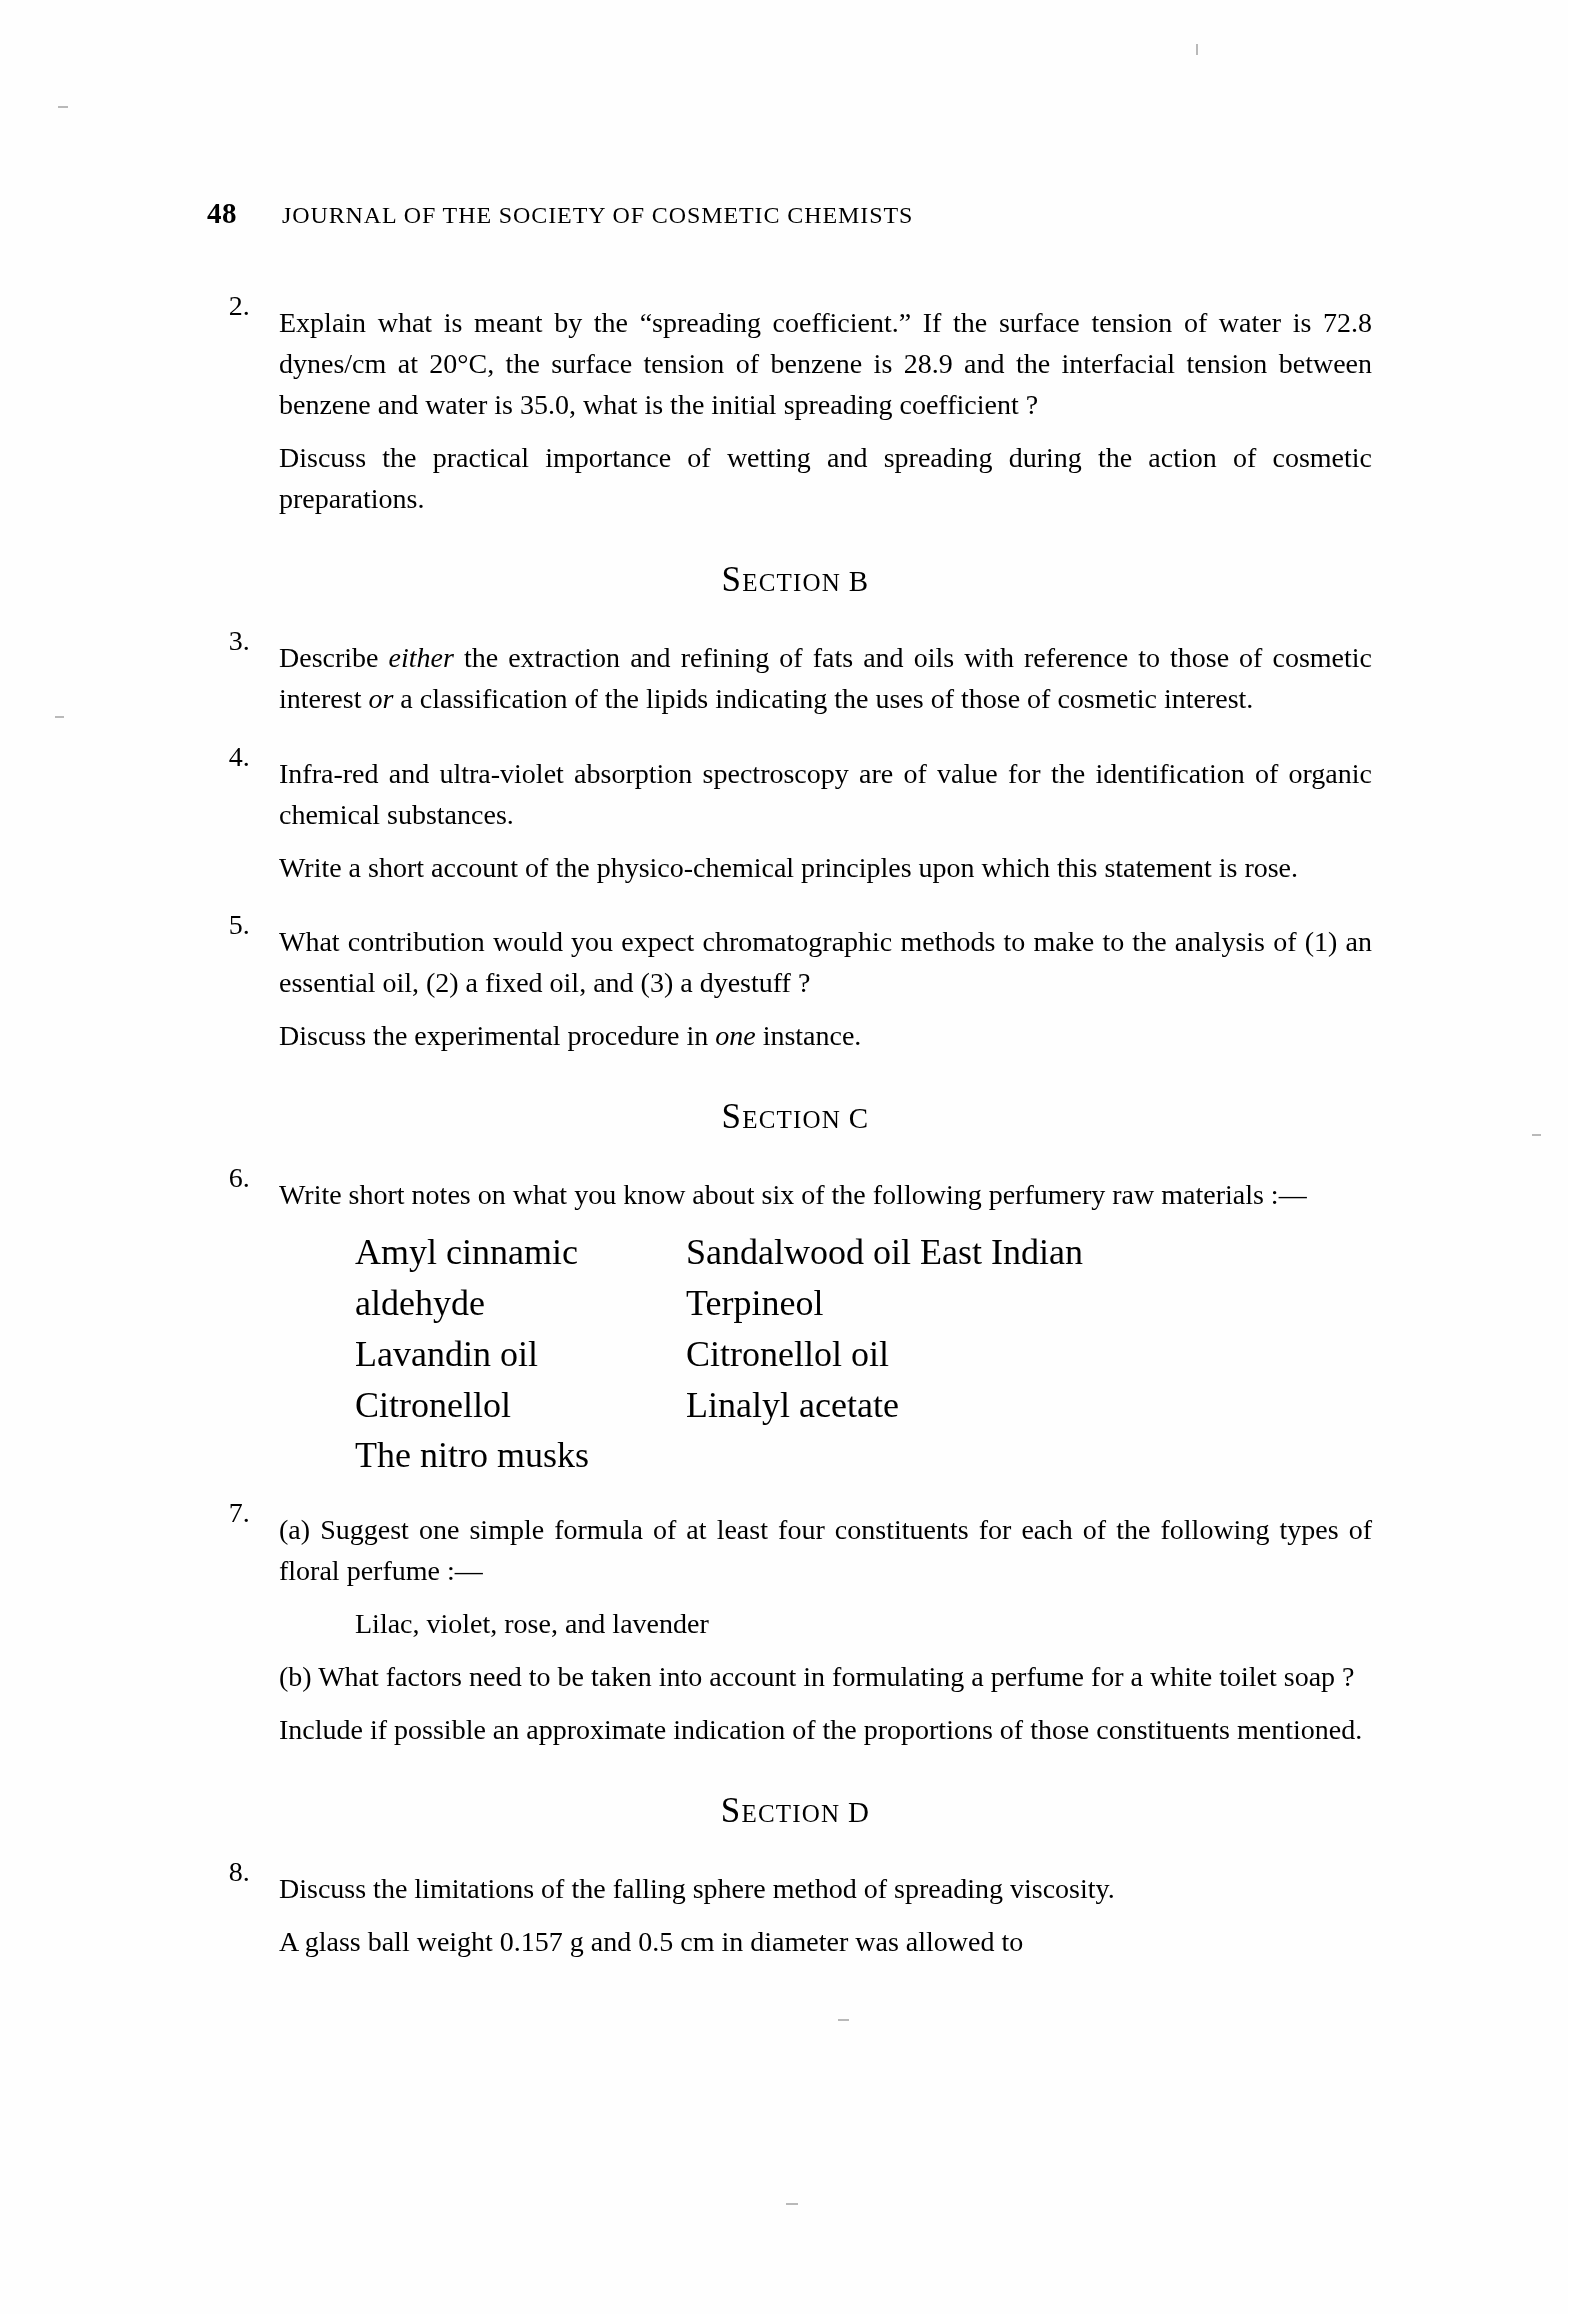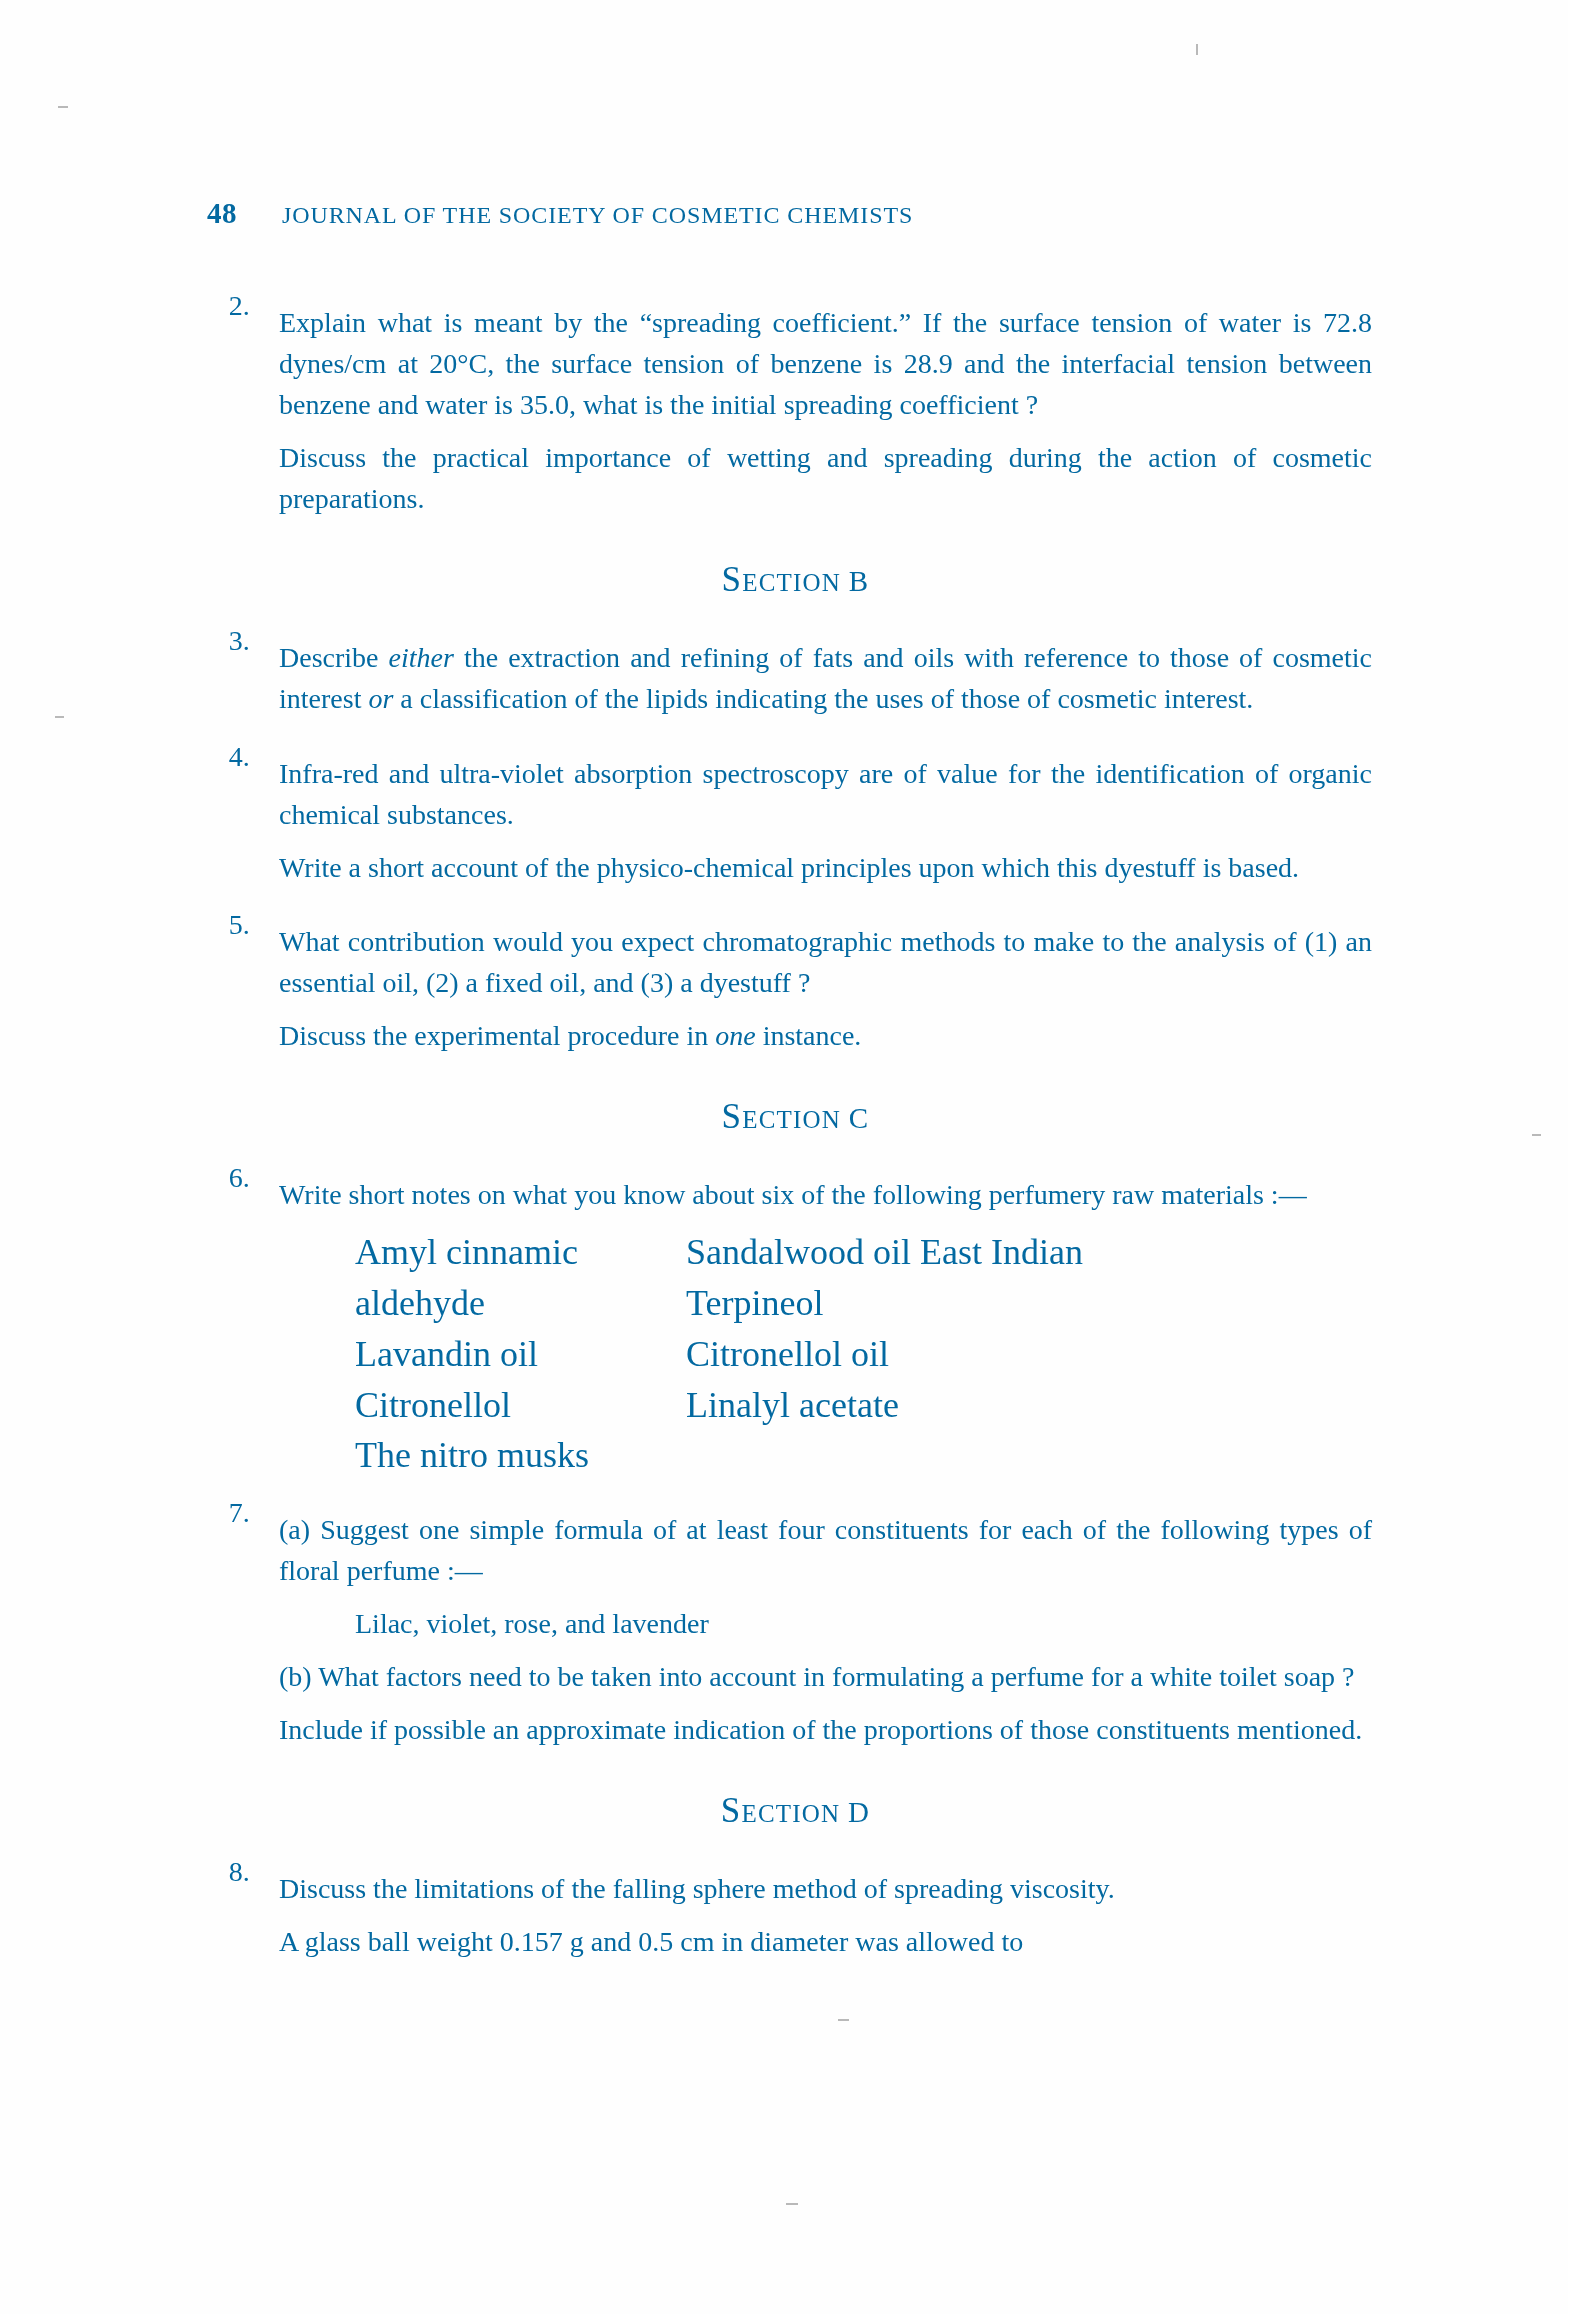--- a/index.html
+++ b/index.html
@@ -6,21 +6,21 @@
     margin: 0;
     padding: 0;
     background: #ffffff;
   }
   .page {
     position: relative;
     width: 1568px;
     height: 2314px;
     background: #fefefe;
     font-family: "Liberation Serif", serif;
-    color: #0369a1;
+    color: #000000;
     overflow: hidden;
   }
   .content {
     position: absolute;
     left: 207px;
     top: 197px;
     width: 1177px;
   }
   .header-row {
     display: flex;
@@ -144,21 +144,21 @@
       <div class="q-num">3.</div>
       <div class="q-body">
         <p class="para just">Describe <i>either</i> the extraction and refining of fats and oils with reference to those of cosmetic interest <i>or</i> a classification of the lipids indicating the uses of those of cosmetic interest.</p>
       </div>
     </div>
 
     <div class="q">
       <div class="q-num">4.</div>
       <div class="q-body">
         <p class="para just">Infra-red and ultra-violet absorption spectroscopy are of value for the identification of organic chemical substances.</p>
-        <p class="para just">Write a short account of the physico-chemical principles upon which this dyestuff is based.</p>
+        <p class="para just">Write a short account of the physico-chemical principles upon which this statement is rose.</p>
       </div>
     </div>
 
     <div class="q">
       <div class="q-num">5.</div>
       <div class="q-body">
         <p class="para just">What contribution would you expect chromatographic methods to make to the analysis of (1) an essential oil, (2) a fixed oil, and (3) a dyestuff ?</p>
         <p class="para just">Discuss the experimental procedure in <i>one</i> instance.</p>
       </div>
     </div>

